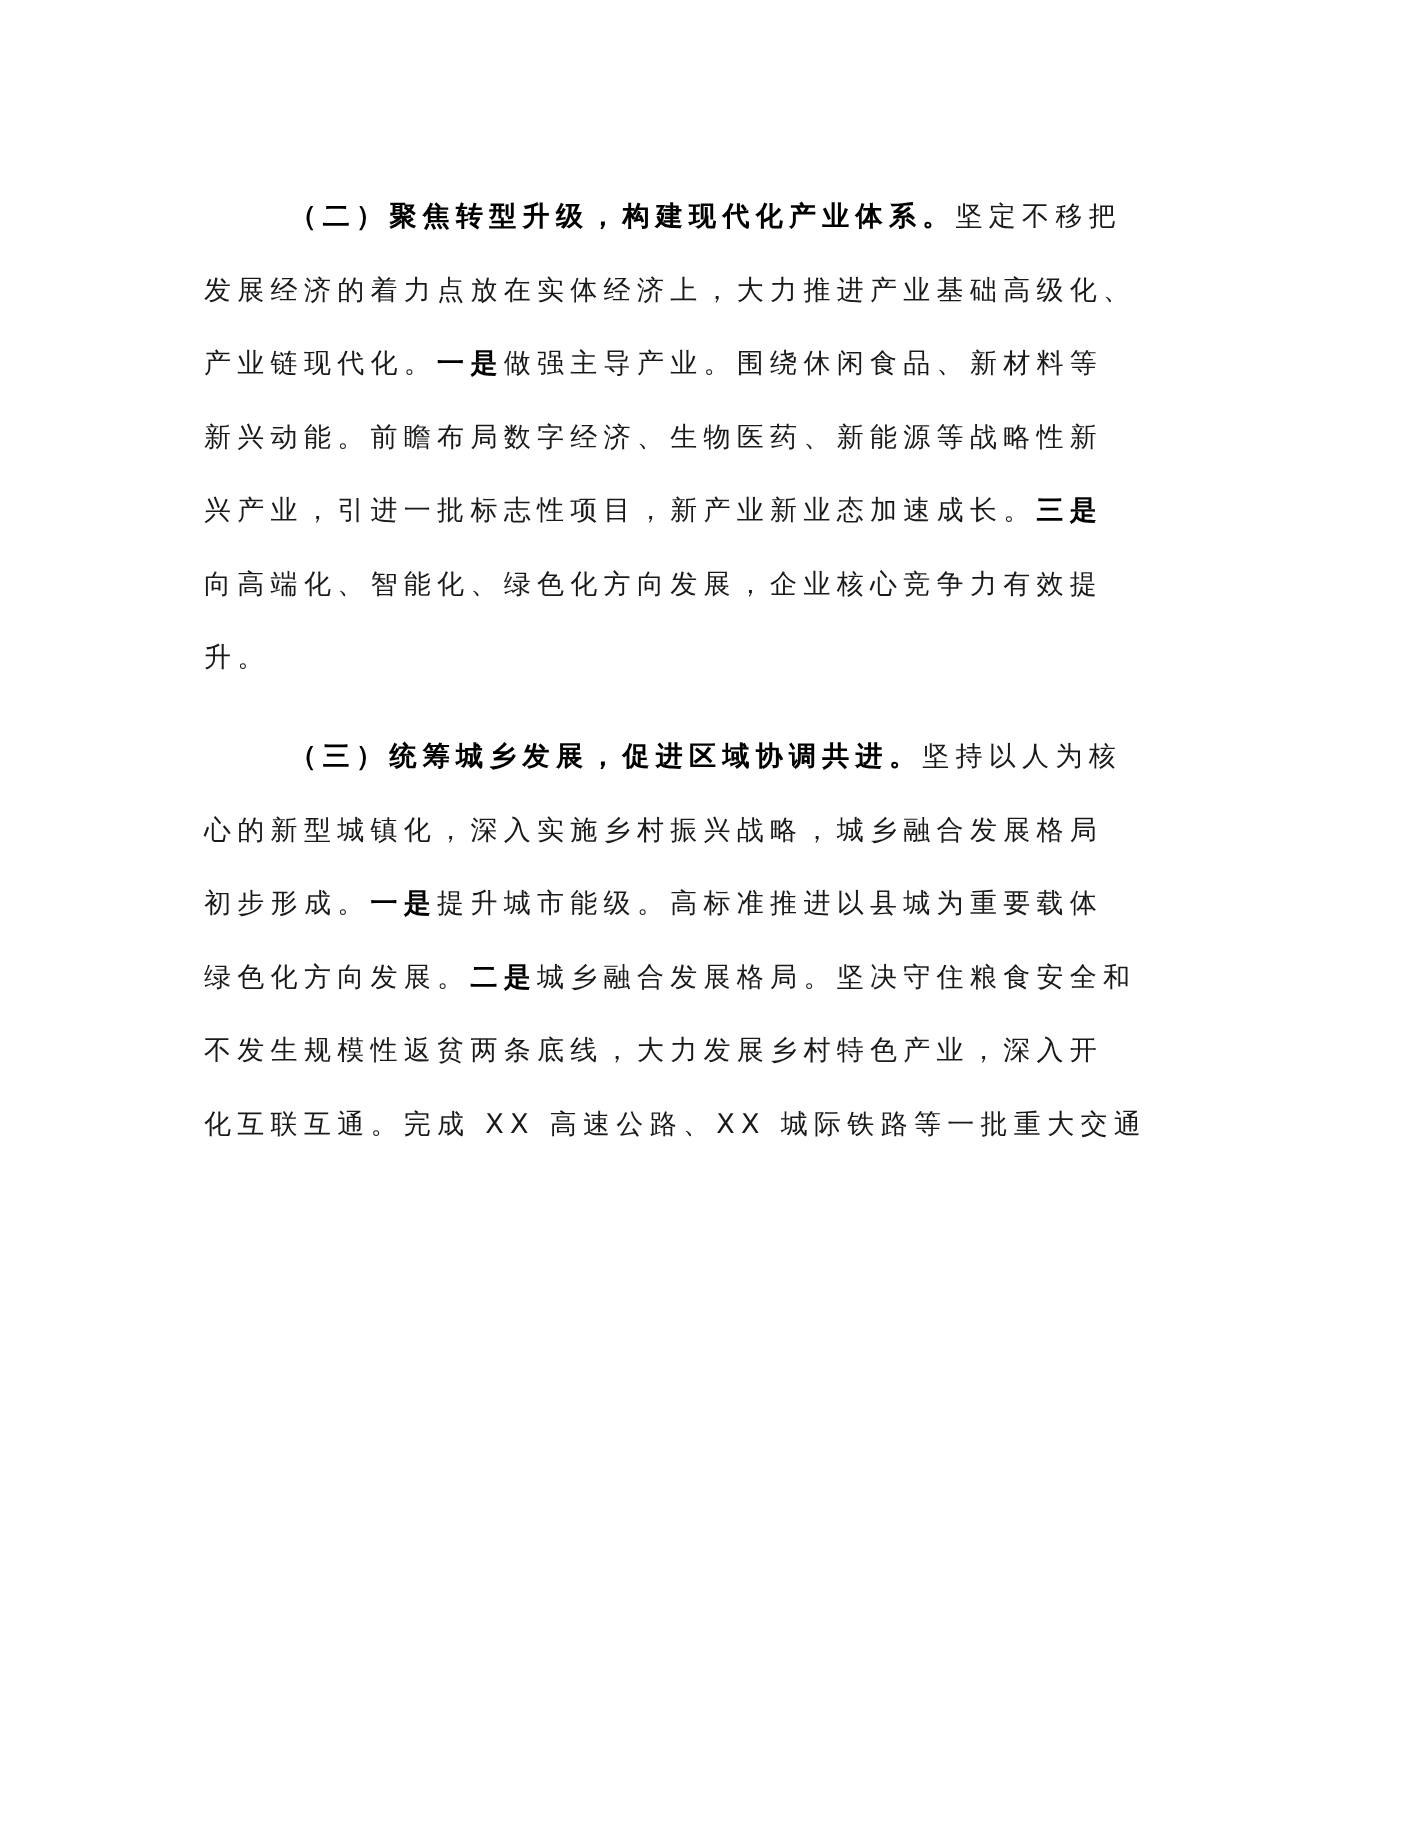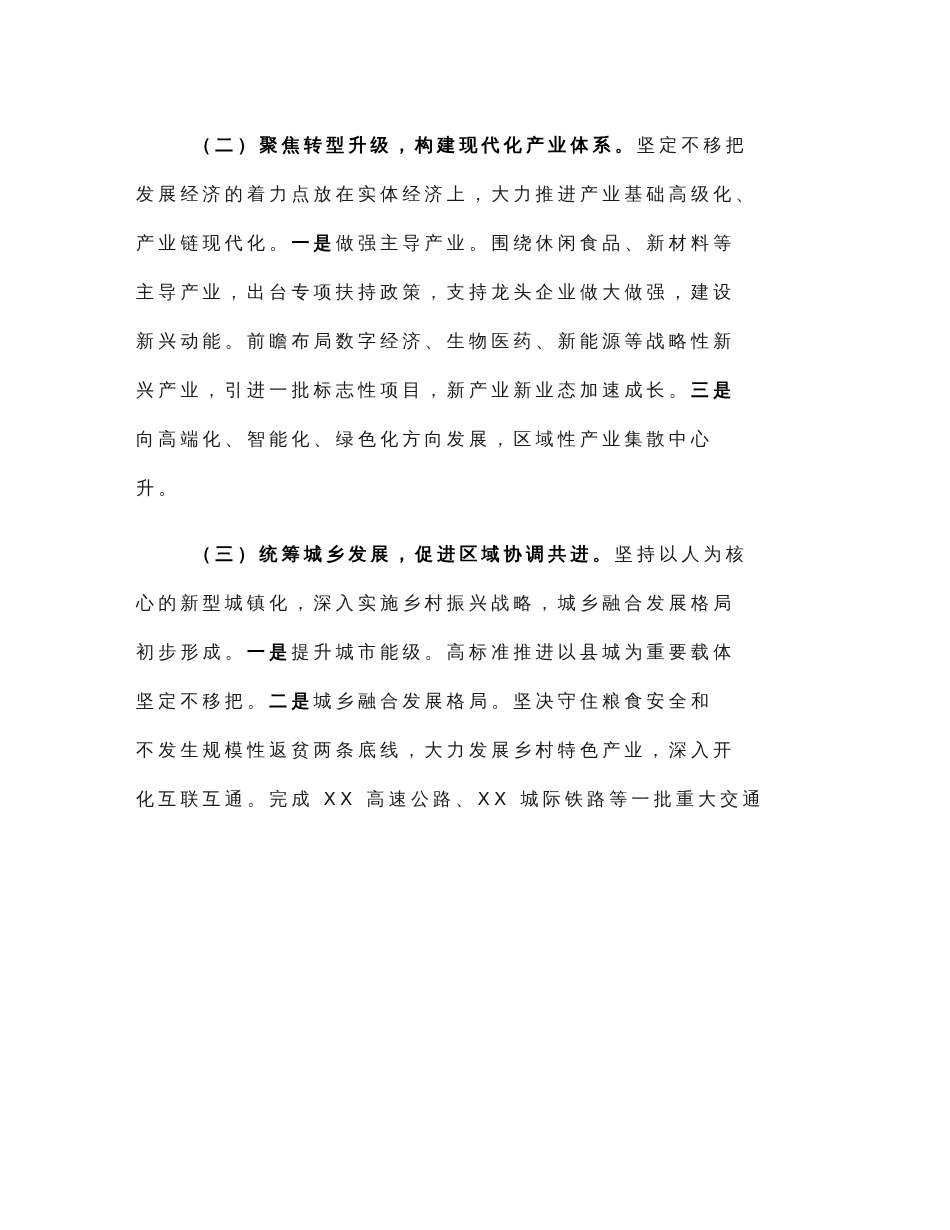--- a/index.html
+++ b/index.html
@@ -47,31 +47,30 @@
   </style>
 </head>
 <body>
 
 <div class="page">
 
   <div class="para">
     <span class="line first"><span class="bold">（二）聚焦转型升级，构建现代化产业体系。</span><span>坚定不移把</span></span>
     <span class="line"><span>发展经济的着力点放在实体经济上，大力推进产业基础高级化、</span></span>
     <span class="line"><span>产业链现代化。</span><span class="bold">一是</span><span>做强主导产业。围绕休闲食品、新材料等</span></span>
-    <span class="line"><span>主导产业，出台专项扶持政策，支持龙头企业做大做强，建设</span></span>
     <span class="line"><span>新兴动能。前瞻布局数字经济、生物医药、新能源等战略性新</span></span>
     <span class="line"><span>兴产业，引进一批标志性项目，新产业新业态加速成长。</span><span class="bold">三是</span></span>
-    <span class="line"><span>向高端化、智能化、绿色化方向发展，区域性产业集散中心</span></span>
+    <span class="line"><span>向高端化、智能化、绿色化方向发展，企业核心竞争力有效提</span></span>
     <span class="line"><span>升。</span></span>
   </div>
 
   <div class="gap"></div>
 
   <div class="para">
     <span class="line first"><span class="bold">（三）统筹城乡发展，促进区域协调共进。</span><span>坚持以人为核</span></span>
     <span class="line"><span>心的新型城镇化，深入实施乡村振兴战略，城乡融合发展格局</span></span>
     <span class="line"><span>初步形成。</span><span class="bold">一是</span><span>提升城市能级。高标准推进以县城为重要载体</span></span>
-    <span class="line"><span>坚定不移把。</span><span class="bold">二是</span><span>城乡融合发展格局。坚决守住粮食安全和</span></span>
+    <span class="line"><span>绿色化方向发展。</span><span class="bold">二是</span><span>城乡融合发展格局。坚决守住粮食安全和</span></span>
     <span class="line"><span>不发生规模性返贫两条底线，大力发展乡村特色产业，深入开</span></span>
     <span class="line"><span>化互联互通。完成 XX 高速公路、XX 城际铁路等一批重大交通</span></span>
   </div>
 
 </div>
 
 </body></html>

